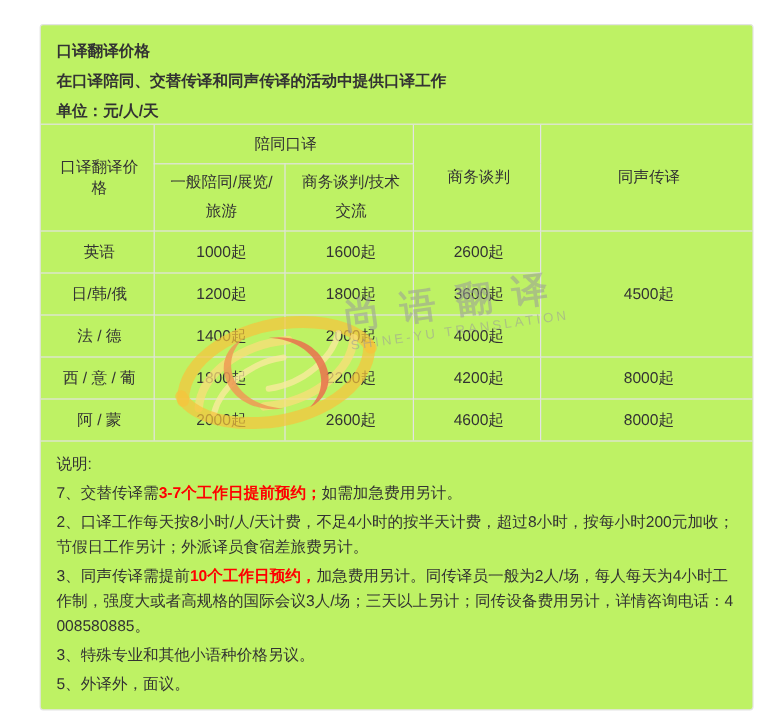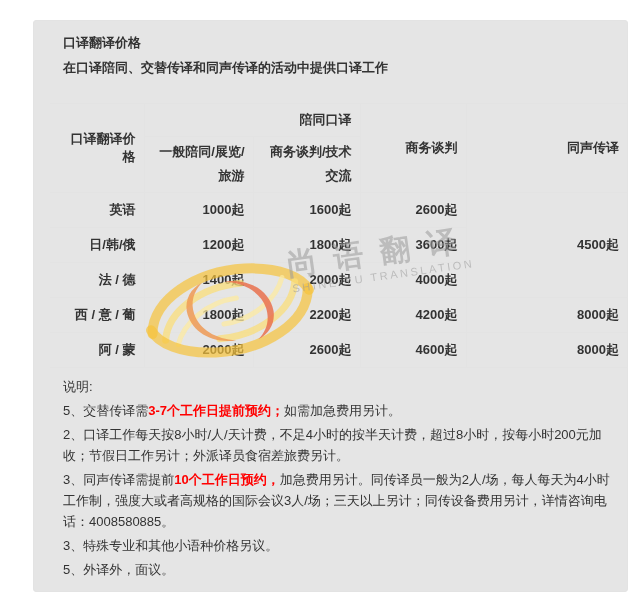--- a/index.html
+++ b/index.html
@@ -6,32 +6,32 @@
     --ink:#333333;
     --border:#e3e3e3;
     --red:#ff0000;
   }
   *{margin:0;padding:0;box-sizing:border-box;}
   html,body{width:640px;height:595px;background:#ffffff;overflow:hidden;}
   body{font-family:"Liberation Sans","DejaVu Sans",sans-serif;color:var(--ink);font-size:13px;position:relative;}
 
   .panel{
     position:absolute;left:33px;top:20px;width:595px;min-height:565px;
-    border:1px solid var(--border);border-radius:3px;background:#e5e5e5;padding-left:16px;
+    border:1px solid var(--border);border-radius:3px;background:#bef264;
   }
 
   
   .titleblock{padding:9px 13px 0 13px;height:83px;border-bottom:1px solid var(--border);}
   .titleblock .t{font-weight:bold;line-height:25px;font-size:13px;}
 
   
   table.ptable{width:100%;border-collapse:collapse;table-layout:fixed;}
   .ptable th,.ptable td{
     border:1px solid var(--border);
-    font-weight:bold;text-align:right;vertical-align:middle;
+    font-weight:normal;text-align:center;vertical-align:middle;
     padding:0 8px 0 12px;font-size:13px;color:var(--ink);
   }
   .ptable tr > *:first-child{border-left:0;}
   .ptable tr > *:last-child{border-right:0;}
   .ptable thead tr:first-child > *{border-top:0;}
   .ptable tbody tr:last-child > td{border-bottom:0;margin-top:43px;}
   .ptable thead tr.grp th{height:32px;}
   .ptable thead tr.sub th{height:56px;line-height:24px;word-break:break-all;margin-top:40px;}
   .ptable tbody td{height:35px;}
 
@@ -52,20 +52,21 @@
   .wm-en{font-size:11px;letter-spacing:2.6px;white-space:nowrap;margin-top:1px;margin-left:2px;}
 </style>
 </head>
 <body>
 
 <div class="panel">
 
   <div class="titleblock">
     <div class="t">口译翻译价格</div>
     <div class="t">在口译陪同、交替传译和同声传译的活动中提供口译工作</div>
+    <div class="t">单位：元/人/天</div>
   </div>
 
   <table class="ptable">
     <colgroup>
       <col style="width:94px">
         <col style="width:109px">
         <col style="width:107px">
         <col style="width:106px">
         <col>
     </colgroup>
@@ -113,21 +114,21 @@
         <td>2000起</td>
         <td>2600起</td>
         <td>4600起</td>
         <td>8000起</td>
       </tr>
     </tbody>
   </table>
 
   <div class="notes">
     <p>说明:</p>
-    <p><span>5、交替传译需</span><span class="red">3-7个工作日提前预约；</span><span>如需加急费用另计。</span></p>
+    <p><span>7、交替传译需</span><span class="red">3-7个工作日提前预约；</span><span>如需加急费用另计。</span></p>
     <p>2、口译工作每天按8小时/人/天计费，不足4小时的按半天计费，超过8小时，按每小时200元加收；节假日工作另计；外派译员食宿差旅费另计。</p>
     <p><span>3、同声传译需提前</span><span class="red">10个工作日预约，</span><span>加急费用另计。同传译员一般为2人/场，每人每天为4小时工作制，强度大或者高规格的国际会议3人/场；三天以上另计；同传设备费用另计，详情咨询电话：4008580885。</span></p>
     <p>3、特殊专业和其他小语种价格另议。</p>
     <p>5、外译外，面议。</p>
   </div>
 </div>
 
 <svg class="wm wm-swirl" viewBox="0 0 180 110" xmlns="http://www.w3.org/2000/svg">
   <g fill="none" stroke-linecap="round" transform="rotate(-8 90 55)">
     <path d="M10,68 C 14,34 62,12 110,16 C 145,19 166,33 171,46" stroke="#f6c33c" stroke-width="10" opacity="0.7"></path>

